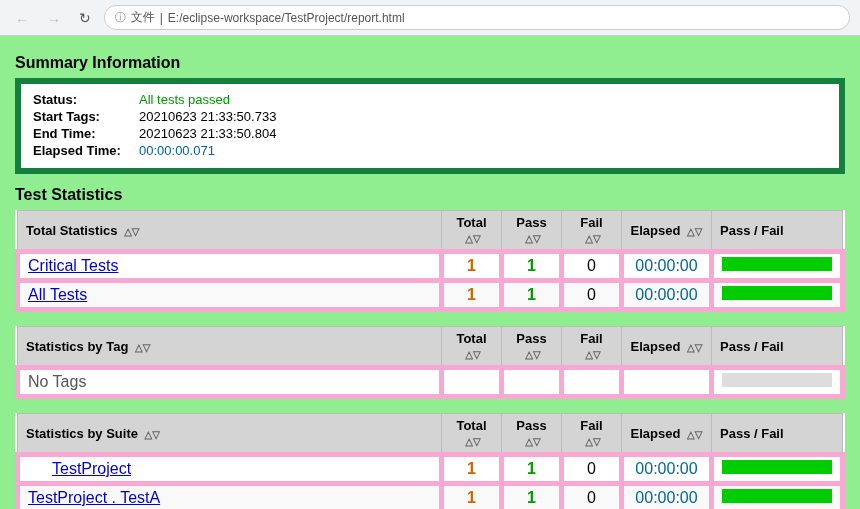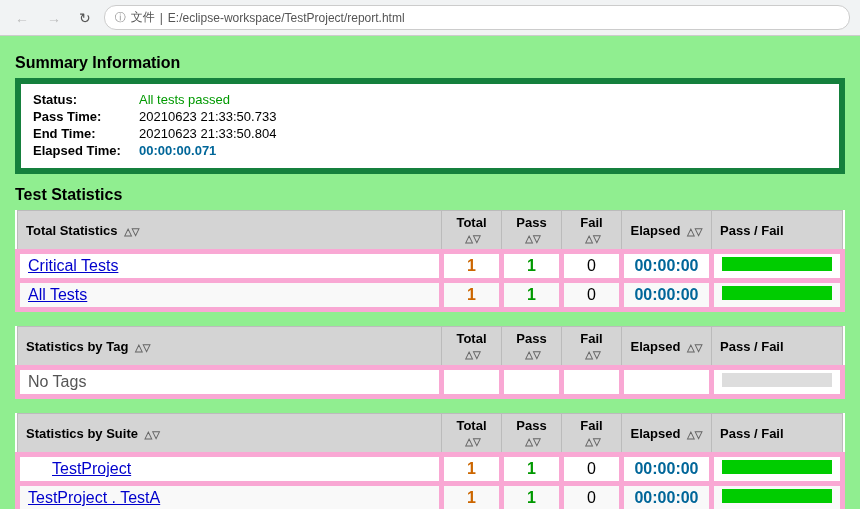--- a/index.html
+++ b/index.html
@@ -127,21 +127,21 @@
     .stats-table .col-total { text-align: center; width: 60px; }
     .stats-table .col-pass { text-align: center; width: 60px; }
     .stats-table .col-fail { text-align: center; width: 60px; }
     .stats-table .col-elapsed { text-align: center; width: 90px; }
     .stats-table .col-passfail { width: 130px; }
 
     .val-orange { color: #cc6600; font-weight: bold; }
     .val-green { color: #009900; font-weight: bold; }
     .val-zero { color: #000; }
     .val-link { color: #0000cc; text-decoration: underline; cursor: pointer; }
-    .val-elapsed { color: #006699; font-weight: bold; }
+    .val-elapsed { color: #006699; }
 
     
     .passfail-bar {
       width: 110px;
       height: 14px;
       background: #ddd;
       position: relative;
       display: inline-block;
     }
     .passfail-bar .pass-fill {
@@ -173,21 +173,21 @@
 <div class="page-content">
 
 
   <div class="section-title">Summary Information</div>
   <div class="summary-box">
     <div class="summary-row">
       <span class="summary-label">Status:</span>
       <span class="summary-value green">All tests passed</span>
     </div>
     <div class="summary-row">
-      <span class="summary-label">Pass Time:</span>
+      <span class="summary-label">Start Tags:</span>
       <span class="summary-value">20210623 21:33:50.733</span>
     </div>
     <div class="summary-row">
       <span class="summary-label">End Time:</span>
       <span class="summary-value">20210623 21:33:50.804</span>
     </div>
     <div class="summary-row">
       <span class="summary-label">Elapsed Time:</span>
       <span class="summary-value val-elapsed">00:00:00.071</span>
     </div>

